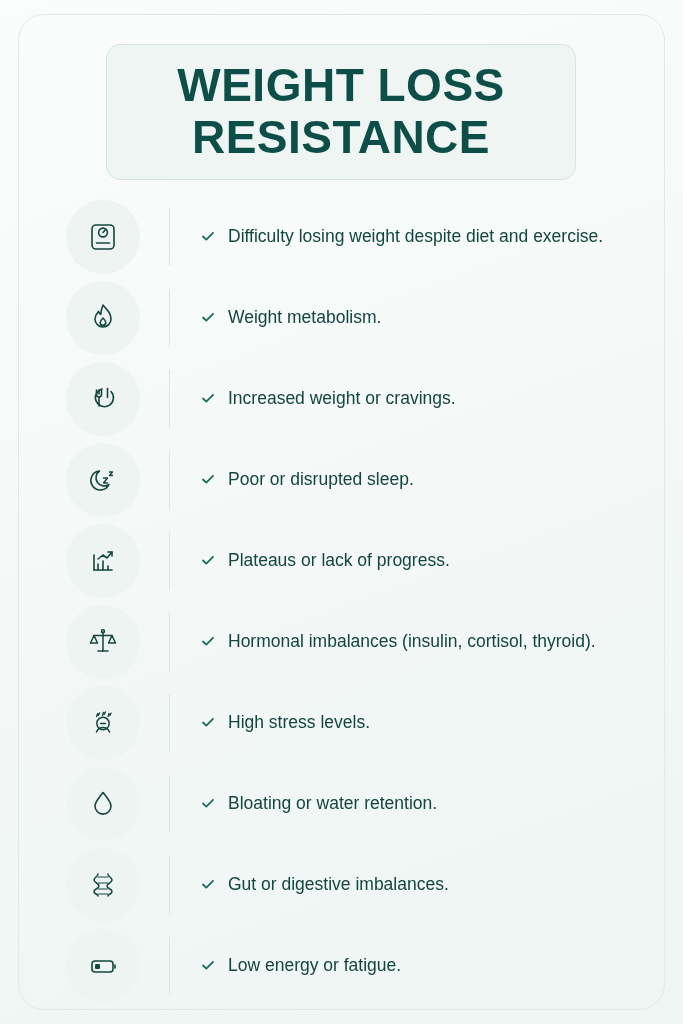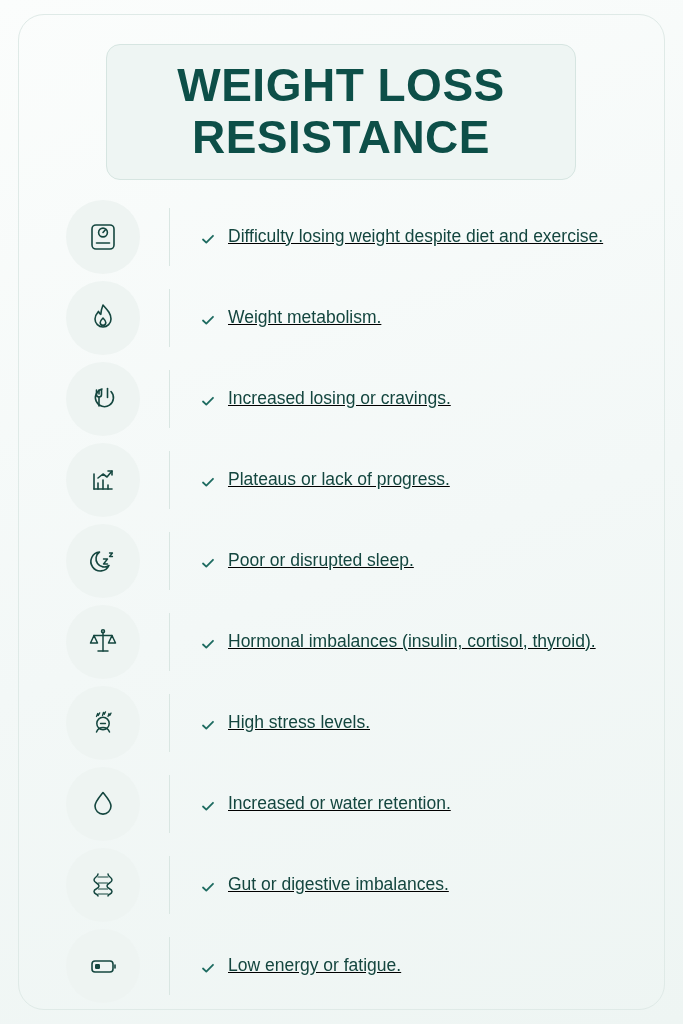--- a/index.html
+++ b/index.html
@@ -82,24 +82,23 @@
   }
   .divider {
     width: 1px;
     height: 58px;
     background: #d9e6e2;
     margin-left: 29px;
     margin-right: 0;
   }
   .row-body {
     display: flex;
-    align-items: center;
+    align-items: flex-start;
     margin-left: 30px;
     flex: 1;
-    text-decoration: underline;
   }
   .check {
     width: 16px;
     height: 16px;
     min-width: 16px;
     margin-top: 4px;
     margin-right: 12px;
     color: #1d6b60;
   }
   .row-text {
@@ -163,21 +162,38 @@
           <path d="M13.5 11v4.5a2.5 2.5 0 0 0 5 0V11"></path>
           <path d="M16 11v4"></path>
           <path d="M16 18v9"></path>
         </svg>
       </div>
       <div class="divider"></div>
       <div class="row-body">
         <svg class="check" viewBox="0 0 16 16" fill="none" stroke="#1d6b60" stroke-width="1.8" stroke-linecap="round" stroke-linejoin="round">
             <path d="M3 8.5 L6.3 11.6 L13 4.8"></path>
           </svg>
-        <div class="row-text">Increased losing or cravings.</div>
+        <div class="row-text">Increased weight or cravings.</div>
+      </div>
+    </div>
+
+    <div class="row">
+      <div class="icon-circle">
+        <svg width="40" height="40" viewBox="0 0 40 40" fill="none" stroke="#14463f" stroke-width="1.6" stroke-linecap="round" stroke-linejoin="round">
+          <path d="M26 24.5A9.5 9.5 0 1 1 16.5 11a7.6 7.6 0 0 0 9.5 13.5z"></path>
+          <path d="M20.5 18h4l-4 5h4" stroke-width="1.4"></path>
+          <path d="M26.5 12h3l-3 3.5h3" stroke-width="1.3"></path>
+        </svg>
+      </div>
+      <div class="divider"></div>
+      <div class="row-body">
+        <svg class="check" viewBox="0 0 16 16" fill="none" stroke="#1d6b60" stroke-width="1.8" stroke-linecap="round" stroke-linejoin="round">
+            <path d="M3 8.5 L6.3 11.6 L13 4.8"></path>
+          </svg>
+        <div class="row-text">Poor or disrupted sleep.</div>
       </div>
     </div>
 
     <div class="row">
       <div class="icon-circle">
         <svg width="40" height="40" viewBox="0 0 40 40" fill="none" stroke="#14463f" stroke-width="1.6" stroke-linecap="round" stroke-linejoin="round">
           <path d="M11 29V14"></path>
           <path d="M11 29h18"></path>
           <path d="M15 29v-6"></path>
           <path d="M20 29v-9"></path>
@@ -190,37 +206,20 @@
       <div class="row-body">
         <svg class="check" viewBox="0 0 16 16" fill="none" stroke="#1d6b60" stroke-width="1.8" stroke-linecap="round" stroke-linejoin="round">
             <path d="M3 8.5 L6.3 11.6 L13 4.8"></path>
           </svg>
         <div class="row-text">Plateaus or lack of progress.</div>
       </div>
     </div>
 
     <div class="row">
       <div class="icon-circle">
-        <svg width="40" height="40" viewBox="0 0 40 40" fill="none" stroke="#14463f" stroke-width="1.6" stroke-linecap="round" stroke-linejoin="round">
-          <path d="M26 24.5A9.5 9.5 0 1 1 16.5 11a7.6 7.6 0 0 0 9.5 13.5z"></path>
-          <path d="M20.5 18h4l-4 5h4" stroke-width="1.4"></path>
-          <path d="M26.5 12h3l-3 3.5h3" stroke-width="1.3"></path>
-        </svg>
-      </div>
-      <div class="divider"></div>
-      <div class="row-body">
-        <svg class="check" viewBox="0 0 16 16" fill="none" stroke="#1d6b60" stroke-width="1.8" stroke-linecap="round" stroke-linejoin="round">
-            <path d="M3 8.5 L6.3 11.6 L13 4.8"></path>
-          </svg>
-        <div class="row-text">Poor or disrupted sleep.</div>
-      </div>
-    </div>
-
-    <div class="row">
-      <div class="icon-circle">
         <svg width="40" height="40" viewBox="0 0 40 40" fill="none" stroke="#14463f" stroke-width="1.5" stroke-linecap="round" stroke-linejoin="round">
           <path d="M20 10v19"></path>
           <circle cx="20" cy="9.3" r="1.5"></circle>
           <path d="M11 13.5h18"></path>
           <path d="M11 13.5L7.5 21h7z"></path>
           <path d="M29 13.5L25.5 21h7z"></path>
           <path d="M15 29h10"></path>
         </svg>
       </div>
       <div class="divider"></div>
@@ -256,21 +255,21 @@
       <div class="icon-circle">
         <svg width="40" height="40" viewBox="0 0 40 40" fill="none" stroke="#14463f" stroke-width="1.6" stroke-linecap="round" stroke-linejoin="round">
           <path d="M20 8.5c4.5 5.6 8 9.4 8 13.6a8 8 0 0 1-16 0c0-4.2 3.5-8 8-13.6z"></path>
         </svg>
       </div>
       <div class="divider"></div>
       <div class="row-body">
         <svg class="check" viewBox="0 0 16 16" fill="none" stroke="#1d6b60" stroke-width="1.8" stroke-linecap="round" stroke-linejoin="round">
             <path d="M3 8.5 L6.3 11.6 L13 4.8"></path>
           </svg>
-        <div class="row-text">Increased or water retention.</div>
+        <div class="row-text">Bloating or water retention.</div>
       </div>
     </div>
 
     <div class="row">
       <div class="icon-circle">
         <svg width="40" height="40" viewBox="0 0 40 40" fill="none" stroke="#14463f" stroke-width="1.5" stroke-linecap="round" stroke-linejoin="round">
           <path d="M15 9c0 3-4 3-4 6s5 3 5 6-5 2.5-5 5.5S15 29 15 31"></path>
           <path d="M25 9c0 3 4 3 4 6s-5 3-5 6 5 2.5 5 5.5S25 29 25 31"></path>
           <path d="M15 12h10" stroke-width="1.2"></path>
           <path d="M15.5 18h9" stroke-width="1.2"></path>

